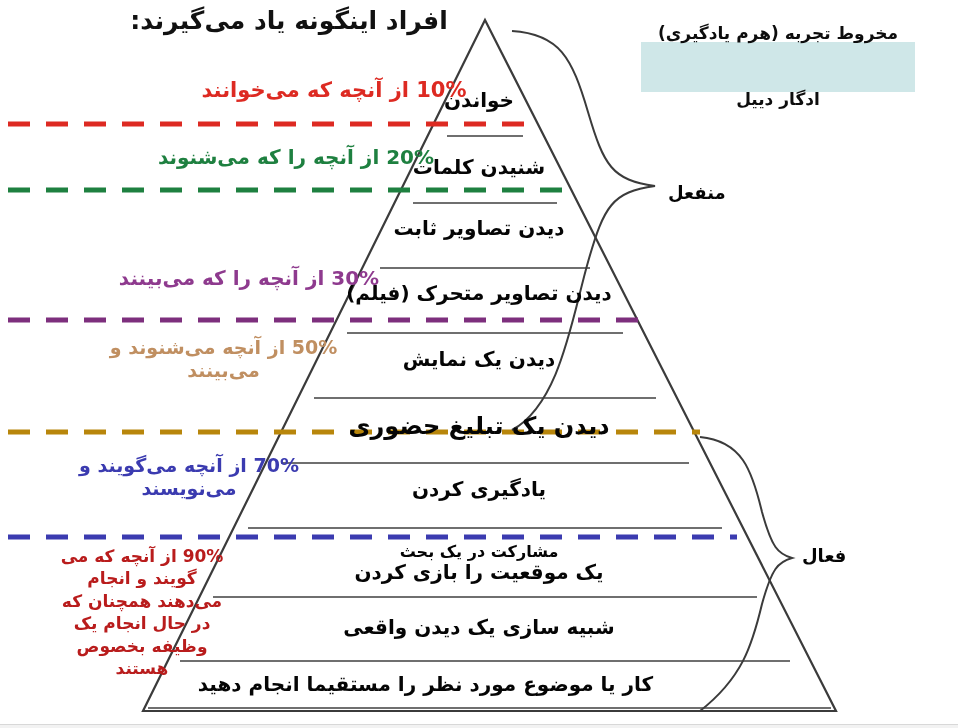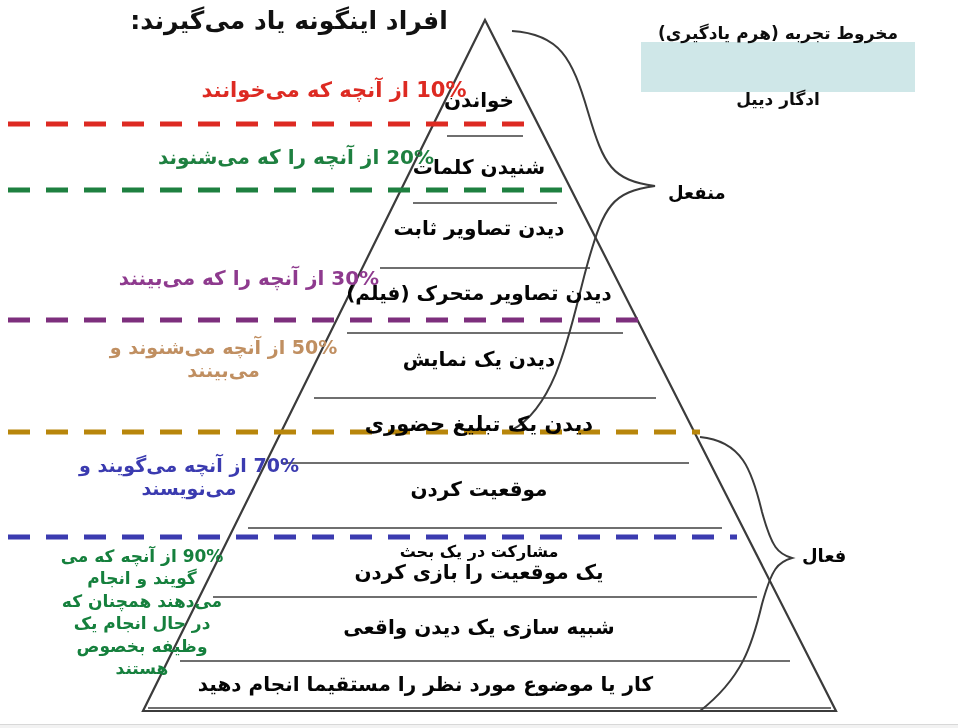--- a/index.html
+++ b/index.html
@@ -80,21 +80,21 @@
     text-align: center;
     font-weight: 700;
     line-height: 1.22;
   }
 
   #pct-10 { right: 485px; top: 78px;  width: 350px; font-size: 21px; color: #dd2a22; }
   #pct-20 { right: 533px; top: 145px; width: 330px; font-size: 20px; color: #1e8040; }
   #pct-30 { right: 585px; top: 225px; width: 320px; font-size: 20px; color: #8e3a8e; margin-top: 41px; }
   #pct-50 { right: 638px; top: 336px; width: 265px; font-size: 19px; color: #c08f61; }
   #pct-70 { right: 690px; top: 443px; width: 230px; font-size: 19px; color: #3b3bb0; margin-top: 11px; }
-  #pct-90 { right: 762px; top: 545px; width: 180px; font-size: 17px; color: #15803d; line-height: 1.32; }
+  #pct-90 { right: 762px; top: 545px; width: 180px; font-size: 17px; color: #b91c1c; line-height: 1.32; }
 
   
   .band {
     position: absolute;
     direction: rtl;
     text-align: center;
     font-weight: 700;
     color: #050505;
     white-space: nowrap;
   }
@@ -160,22 +160,22 @@
   <div class="pct" id="pct-30">30% از آنچه را که می‌بینند</div>
   <div class="pct" id="pct-50">50% از آنچه می‌شنوند و می‌بینند</div>
   <div class="pct" id="pct-70">70% از آنچه می‌گویند و می‌نویسند</div>
   <div class="pct" id="pct-90">90% از آنچه که می گویند و انجام می‌دهند همچنان که در حال انجام یک وظیفه بخصوص هستند</div>
 
   <div class="band" id="band-1" style="left: 0px; width: 958px; font-size: 20px; top: 88px;">خواندن</div>
   <div class="band" id="band-2" style="left: 0px; width: 958px; font-size: 20px; top: 155px;">شنیدن کلمات</div>
   <div class="band" id="band-3" style="left: 0px; width: 958px; font-size: 20px; top: 216px;">دیدن تصاویر ثابت</div>
   <div class="band" id="band-4" style="left: 0px; width: 958px; font-size: 20px; top: 281px;">دیدن تصاویر متحرک (فیلم)</div>
   <div class="band" id="band-5" style="left: 0px; width: 958px; font-size: 20px; top: 347px;">دیدن یک نمایش</div>
-  <div class="band" id="band-6" style="left: 0px; width: 958px; font-size: 21px; top: 412px;">دیدن یک تبلیغ حضوری</div>
-  <div class="band" id="band-7" style="left: 0px; width: 958px; font-size: 20px; top: 477px;">موقعیت کردن</div>
+  <div class="band" id="band-6" style="left: 0px; width: 958px; font-size: 24px; top: 412px;">دیدن یک تبلیغ حضوری</div>
+  <div class="band" id="band-7" style="left: 0px; width: 958px; font-size: 20px; top: 477px;">یادگیری کردن</div>
   <div class="band" id="band-8" style="left: 0px; width: 958px; font-size: 16px; top: 542px;">مشارکت در یک بحث</div>
   <div class="band" id="band-9" style="left: 0px; width: 958px; font-size: 20px; top: 560px;">یک موقعیت را بازی کردن</div>
   <div class="band" id="band-10" style="left: 0px; width: 958px; font-size: 20px; top: 615px;">شبیه سازی یک دیدن واقعی</div>
   <div class="band" id="band-11" style="left: 0px; width: 851px; font-size: 20px; top: 672px;">کار یا موضوع مورد نظر را مستقیما انجام دهید</div>
 
   <div class="brace-label" id="lbl-passive">منفعل</div>
   <div class="brace-label" id="lbl-active">فعال</div>
 
 </div>
 

